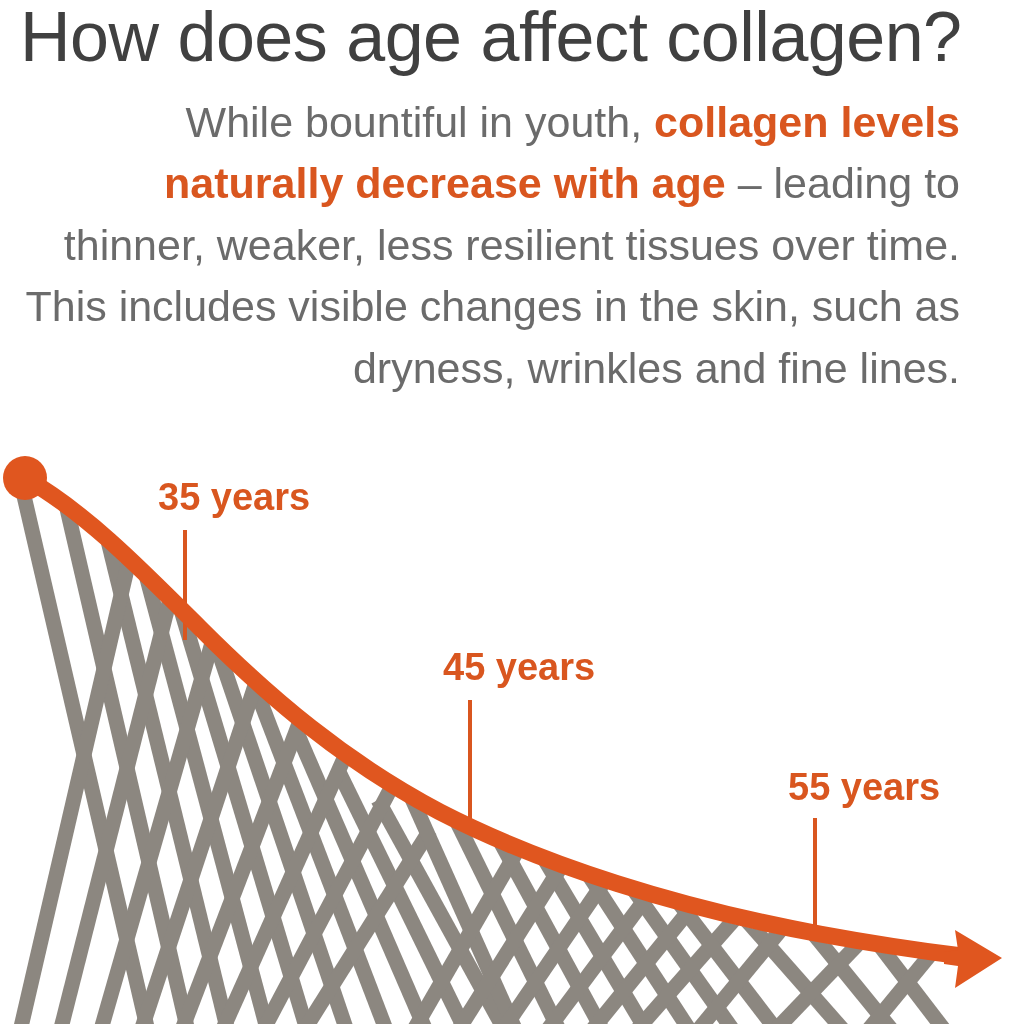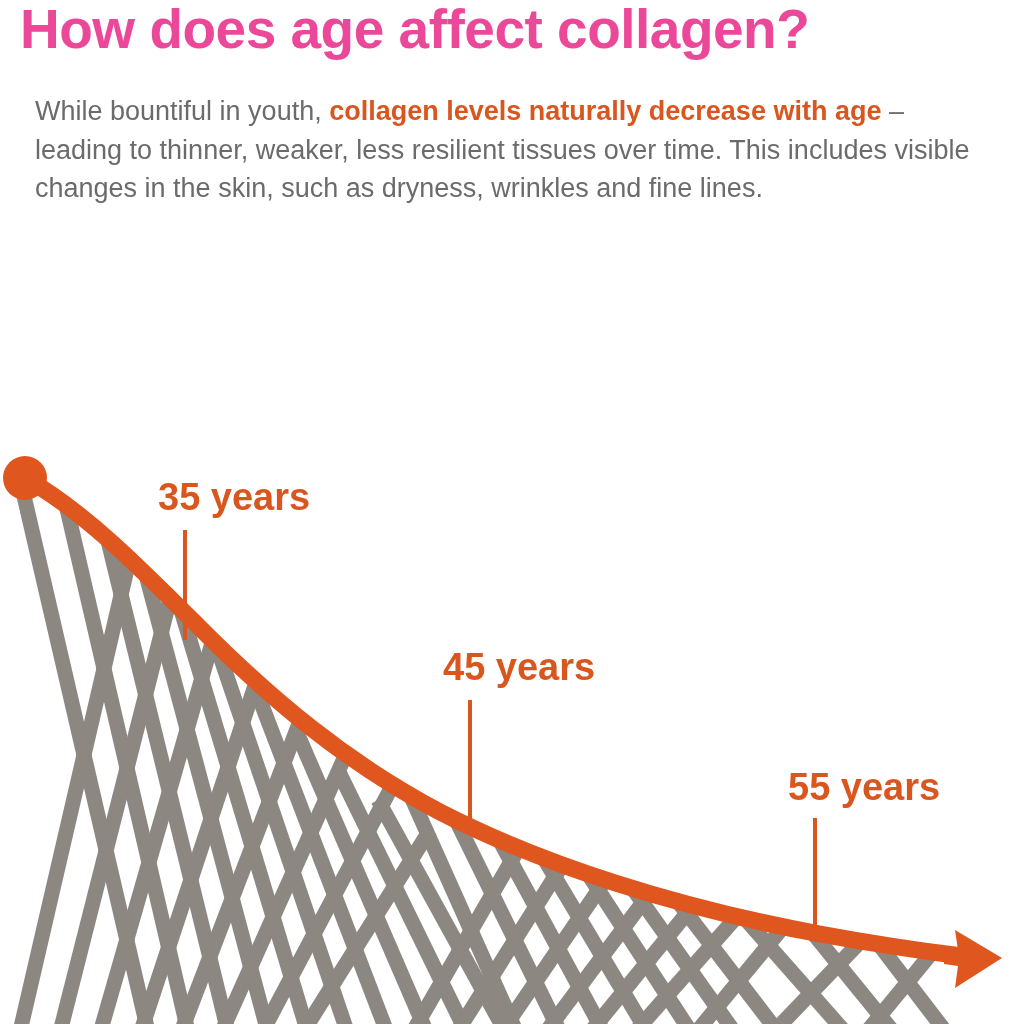--- a/index.html
+++ b/index.html
@@ -25,38 +25,39 @@
 
   
   .text-block {
     position: absolute;
     left: 20px;
     top: 0;
     width: 972px;
   }
 
   .headline {
-    font-size: 55px;
-    font-weight: 700;
-    color: #ec4899;
+    font-size: 70px;
+    font-weight: 400;
+    color: #404040;
     letter-spacing: -0.5px;
     line-height: 1.0;
     margin: 0;
     padding-top: 2px;
     white-space: nowrap;
   }
 
   .body-copy {
-    font-size: 27px;
+    font-size: 43px;
     font-weight: 300;
     color: #6b6b6b;
     line-height: 1.43;
-    margin: 15px;
+    margin: 0;
     padding-top: 20px;
     width: 940px;
+    text-align: right;
   }
 
   .body-copy .accent {
     color: #d9561f;
     font-weight: 700;
   }
 
   
   #chart {
     position: absolute;

